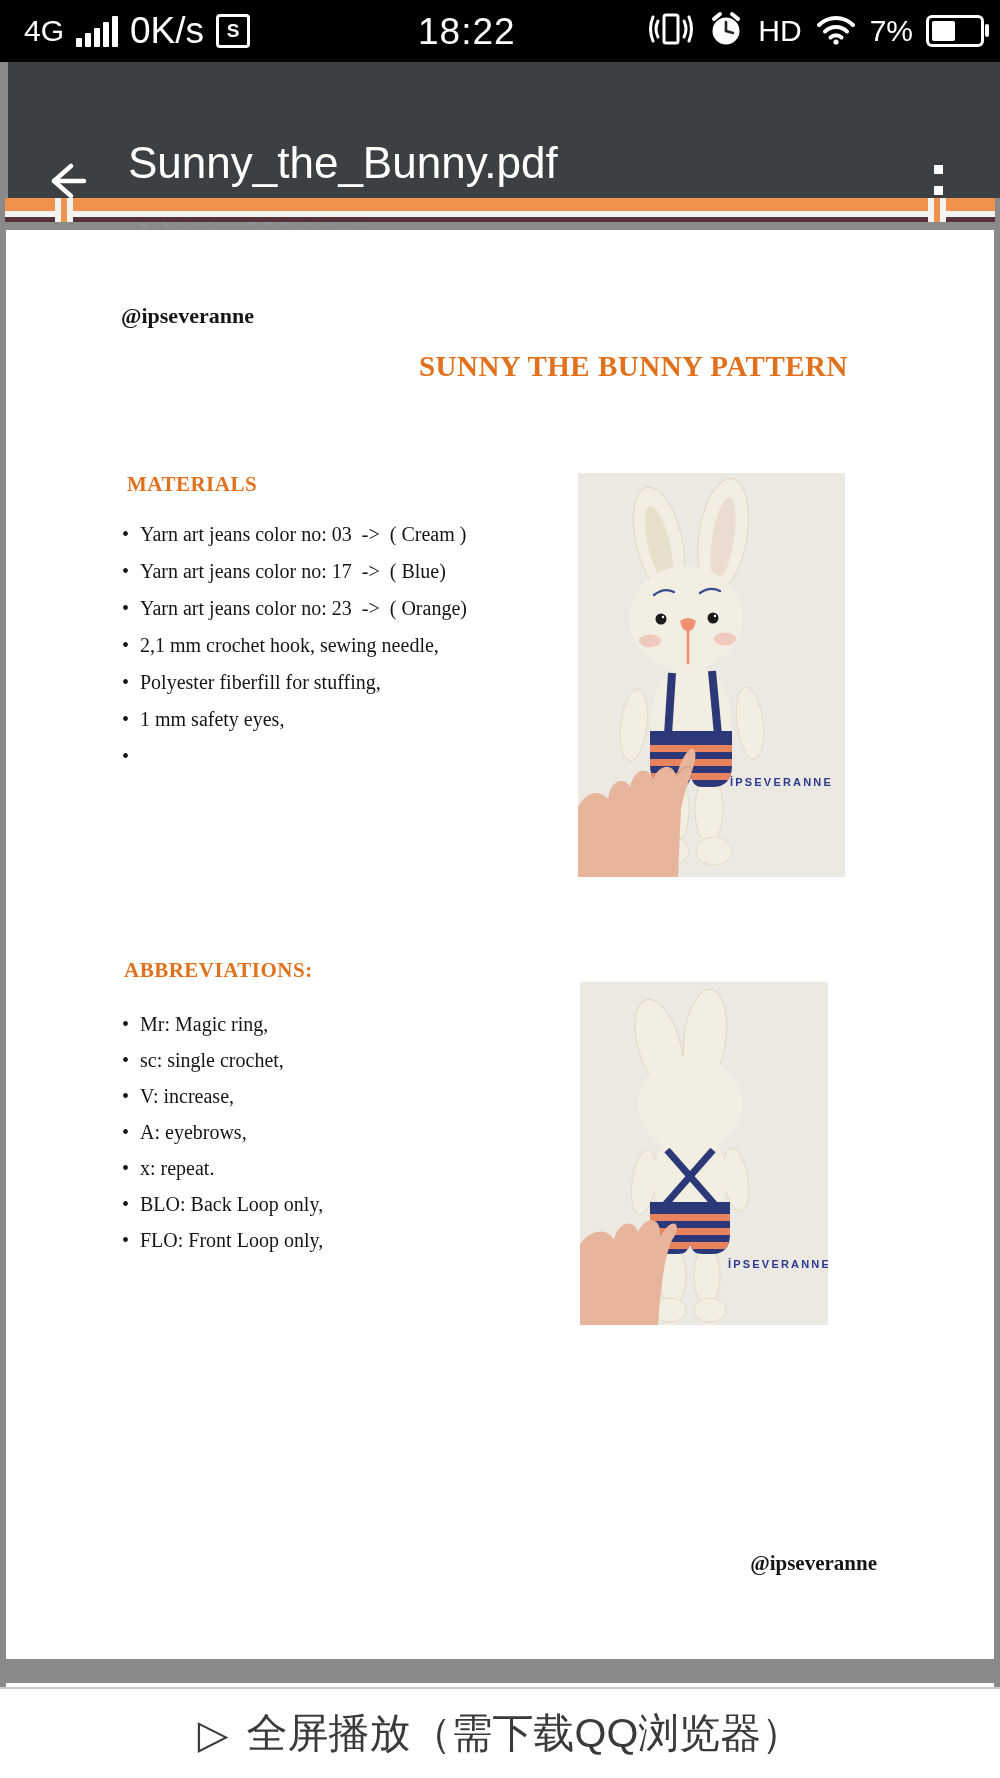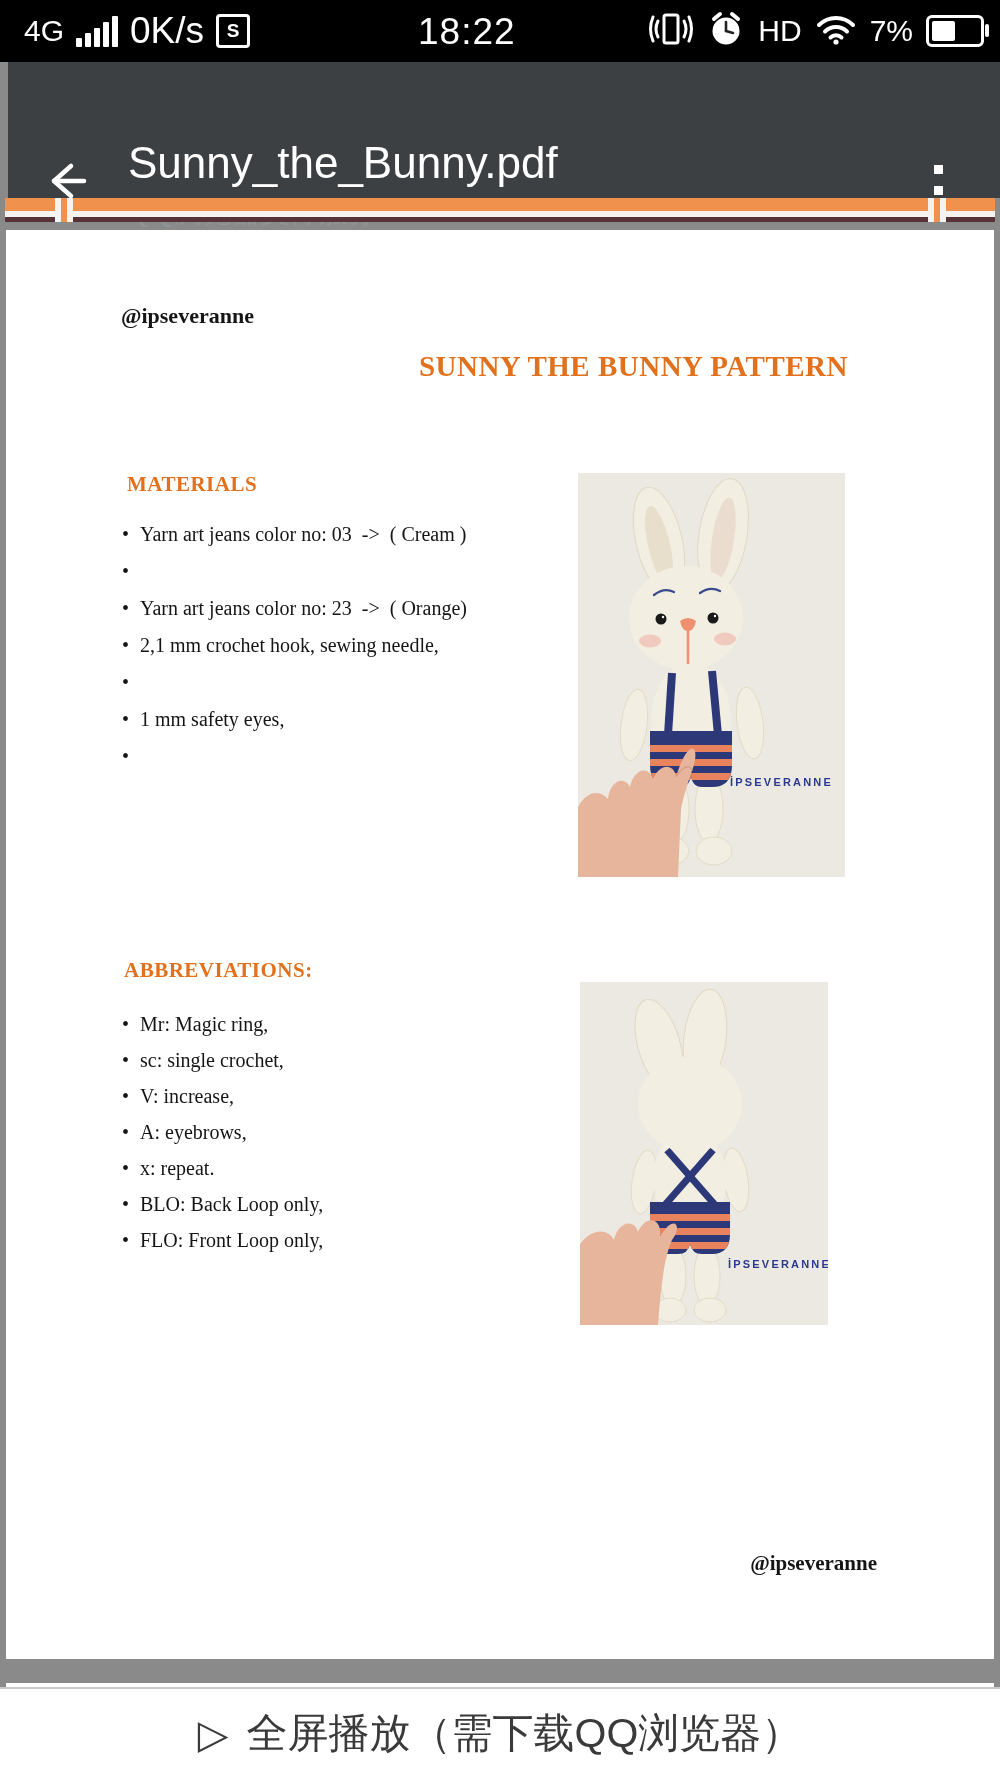--- a/index.html
+++ b/index.html
@@ -164,31 +164,33 @@
 <div class="abs serif doc-title">SUNNY THE BUNNY PATTERN</div>
 
 <div class="abs serif sec-head mat-head">MATERIALS</div>
 <div class="abs serif blist mat-list">
   <div class="li">
       <span class="b">•</span>
       <span class="t">Yarn art jeans color no: 03 &nbsp;-&gt;&nbsp; ( Cream )</span>
     </div>
   <div class="li">
       <span class="b">•</span>
+      <span class="t">Yarn art jeans color no: 17 &nbsp;-&gt;&nbsp; ( Blue)</span>
     </div>
   <div class="li">
       <span class="b">•</span>
       <span class="t">Yarn art jeans color no: 23 &nbsp;-&gt;&nbsp; ( Orange)</span>
     </div>
   <div class="li">
       <span class="b">•</span>
       <span class="t">2,1 mm crochet hook, sewing needle,</span>
     </div>
   <div class="li">
       <span class="b">•</span>
+      <span class="t">Polyester fiberfill for stuffing,</span>
     </div>
   <div class="li">
       <span class="b">•</span>
       <span class="t">1 mm safety eyes,</span>
     </div>
   <div class="li wrap">
       <span class="b">•</span>
     </div>
 </div>
 

